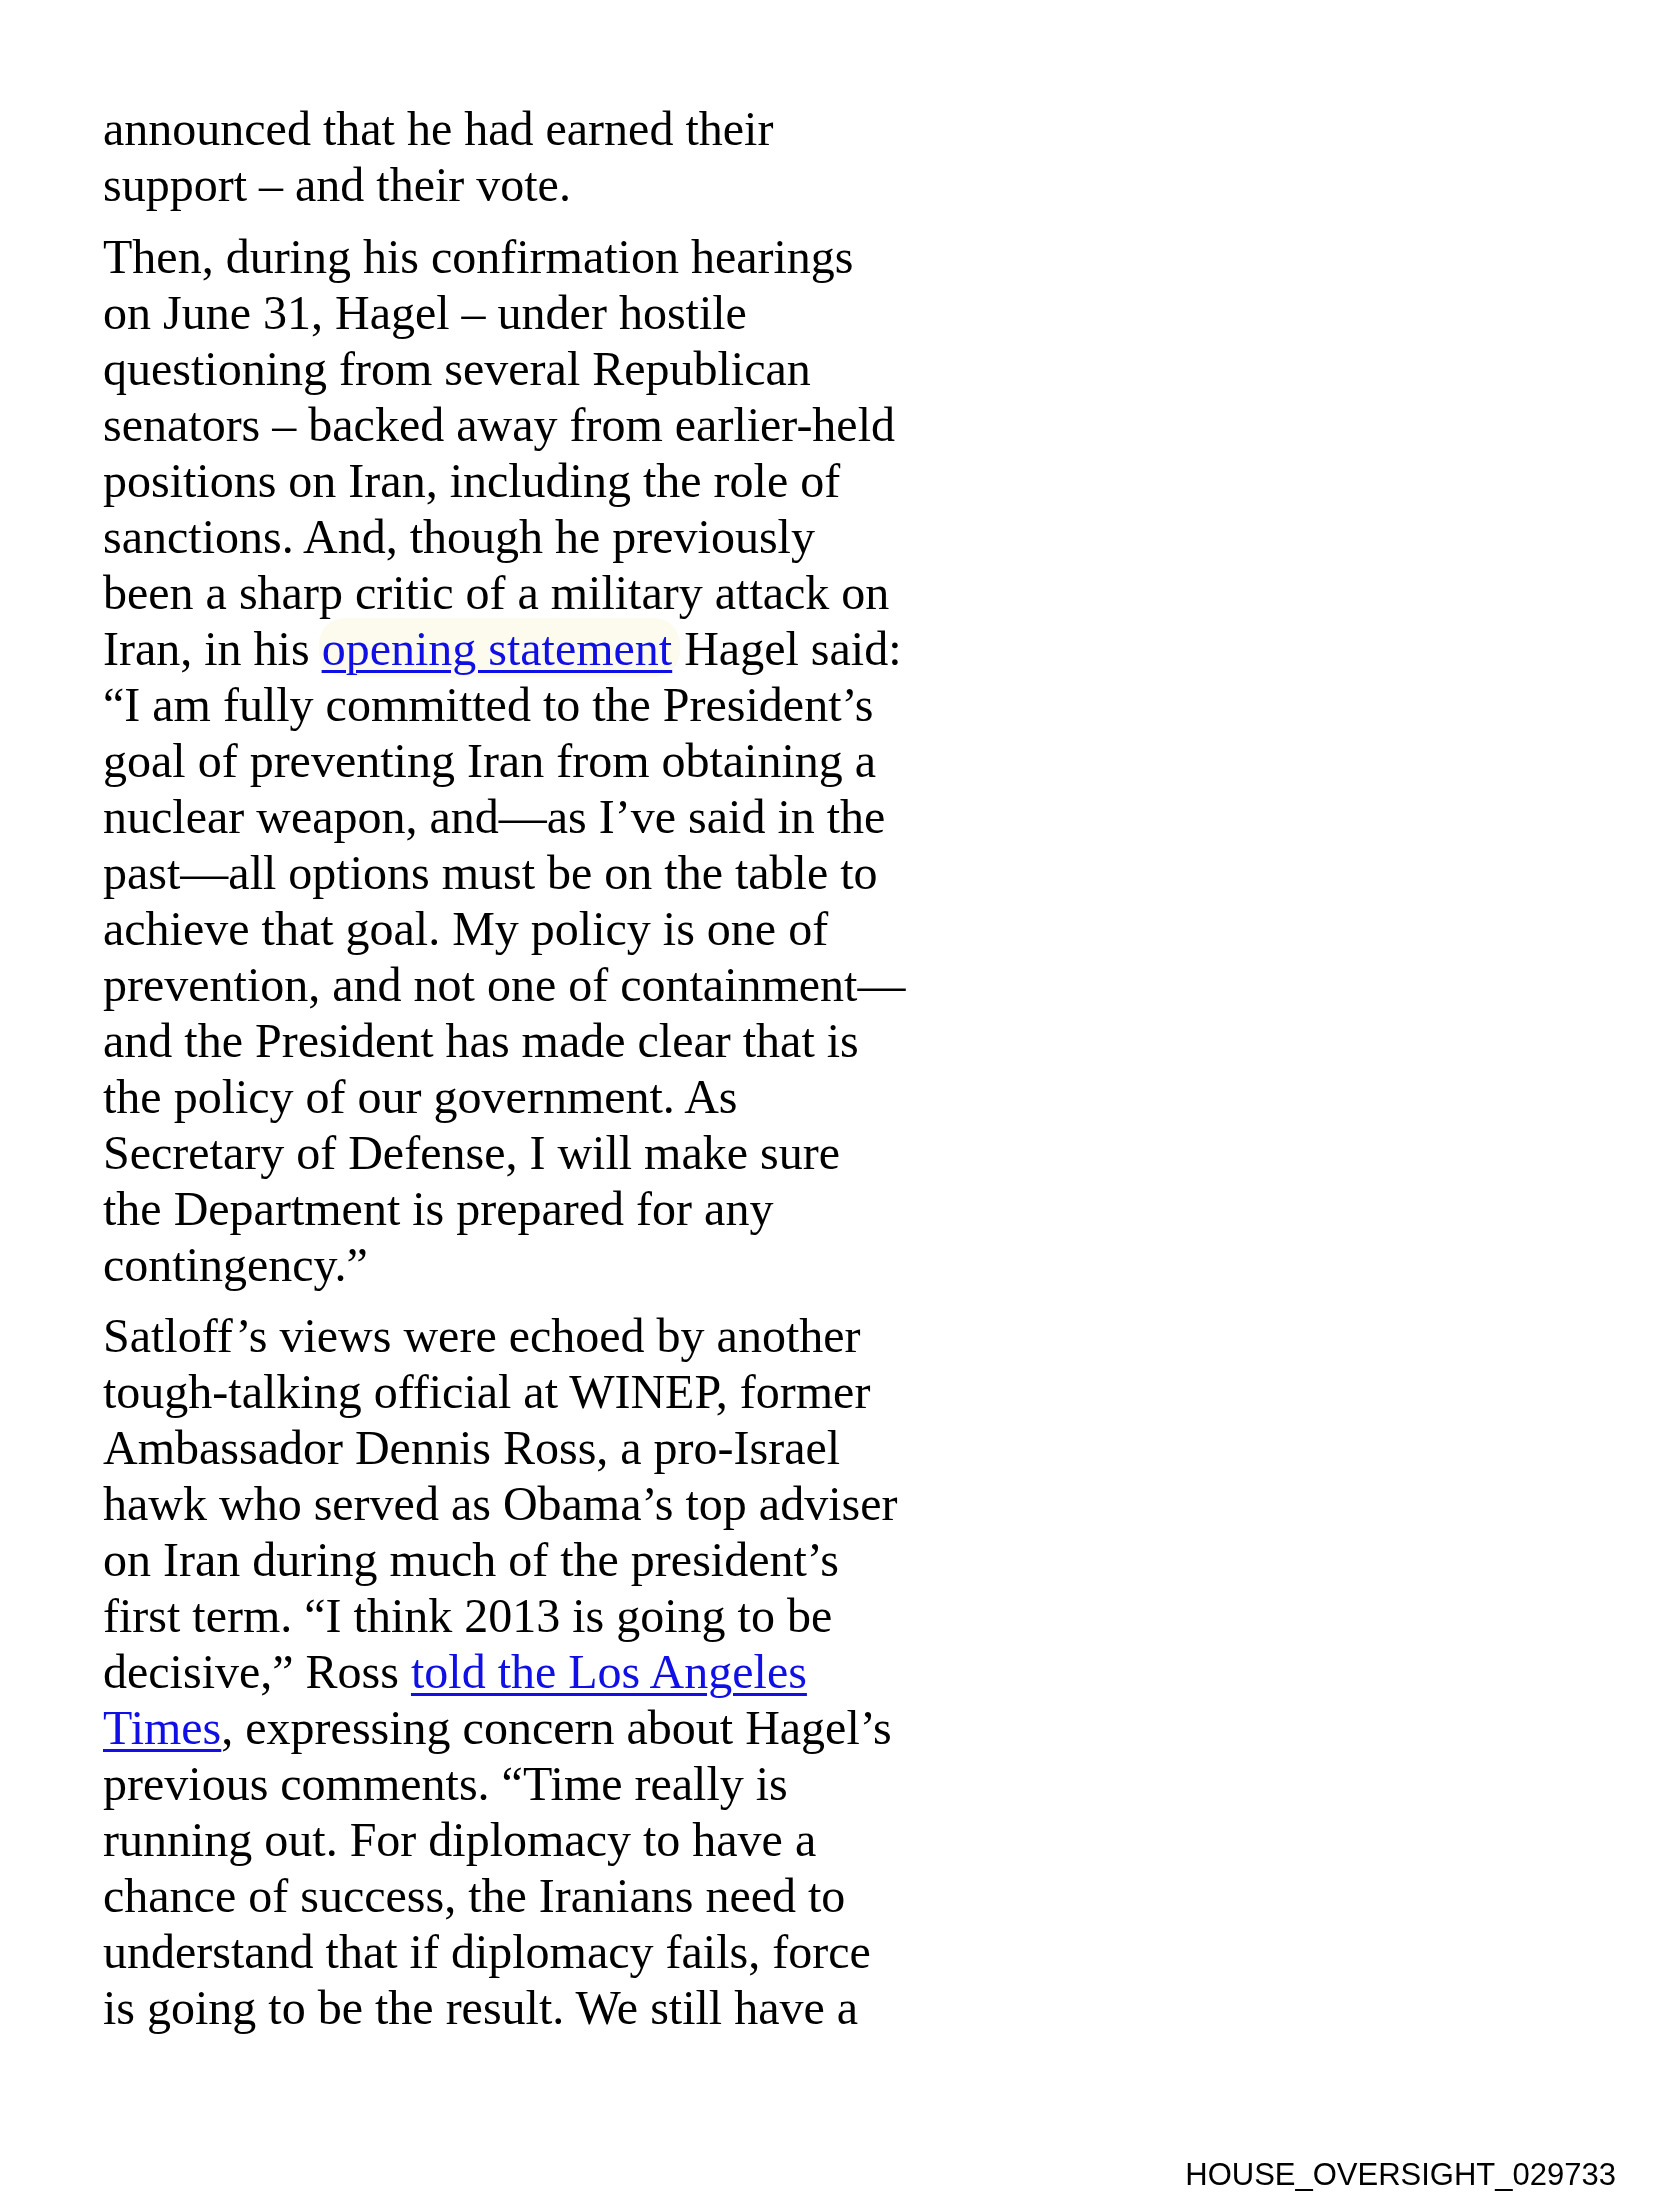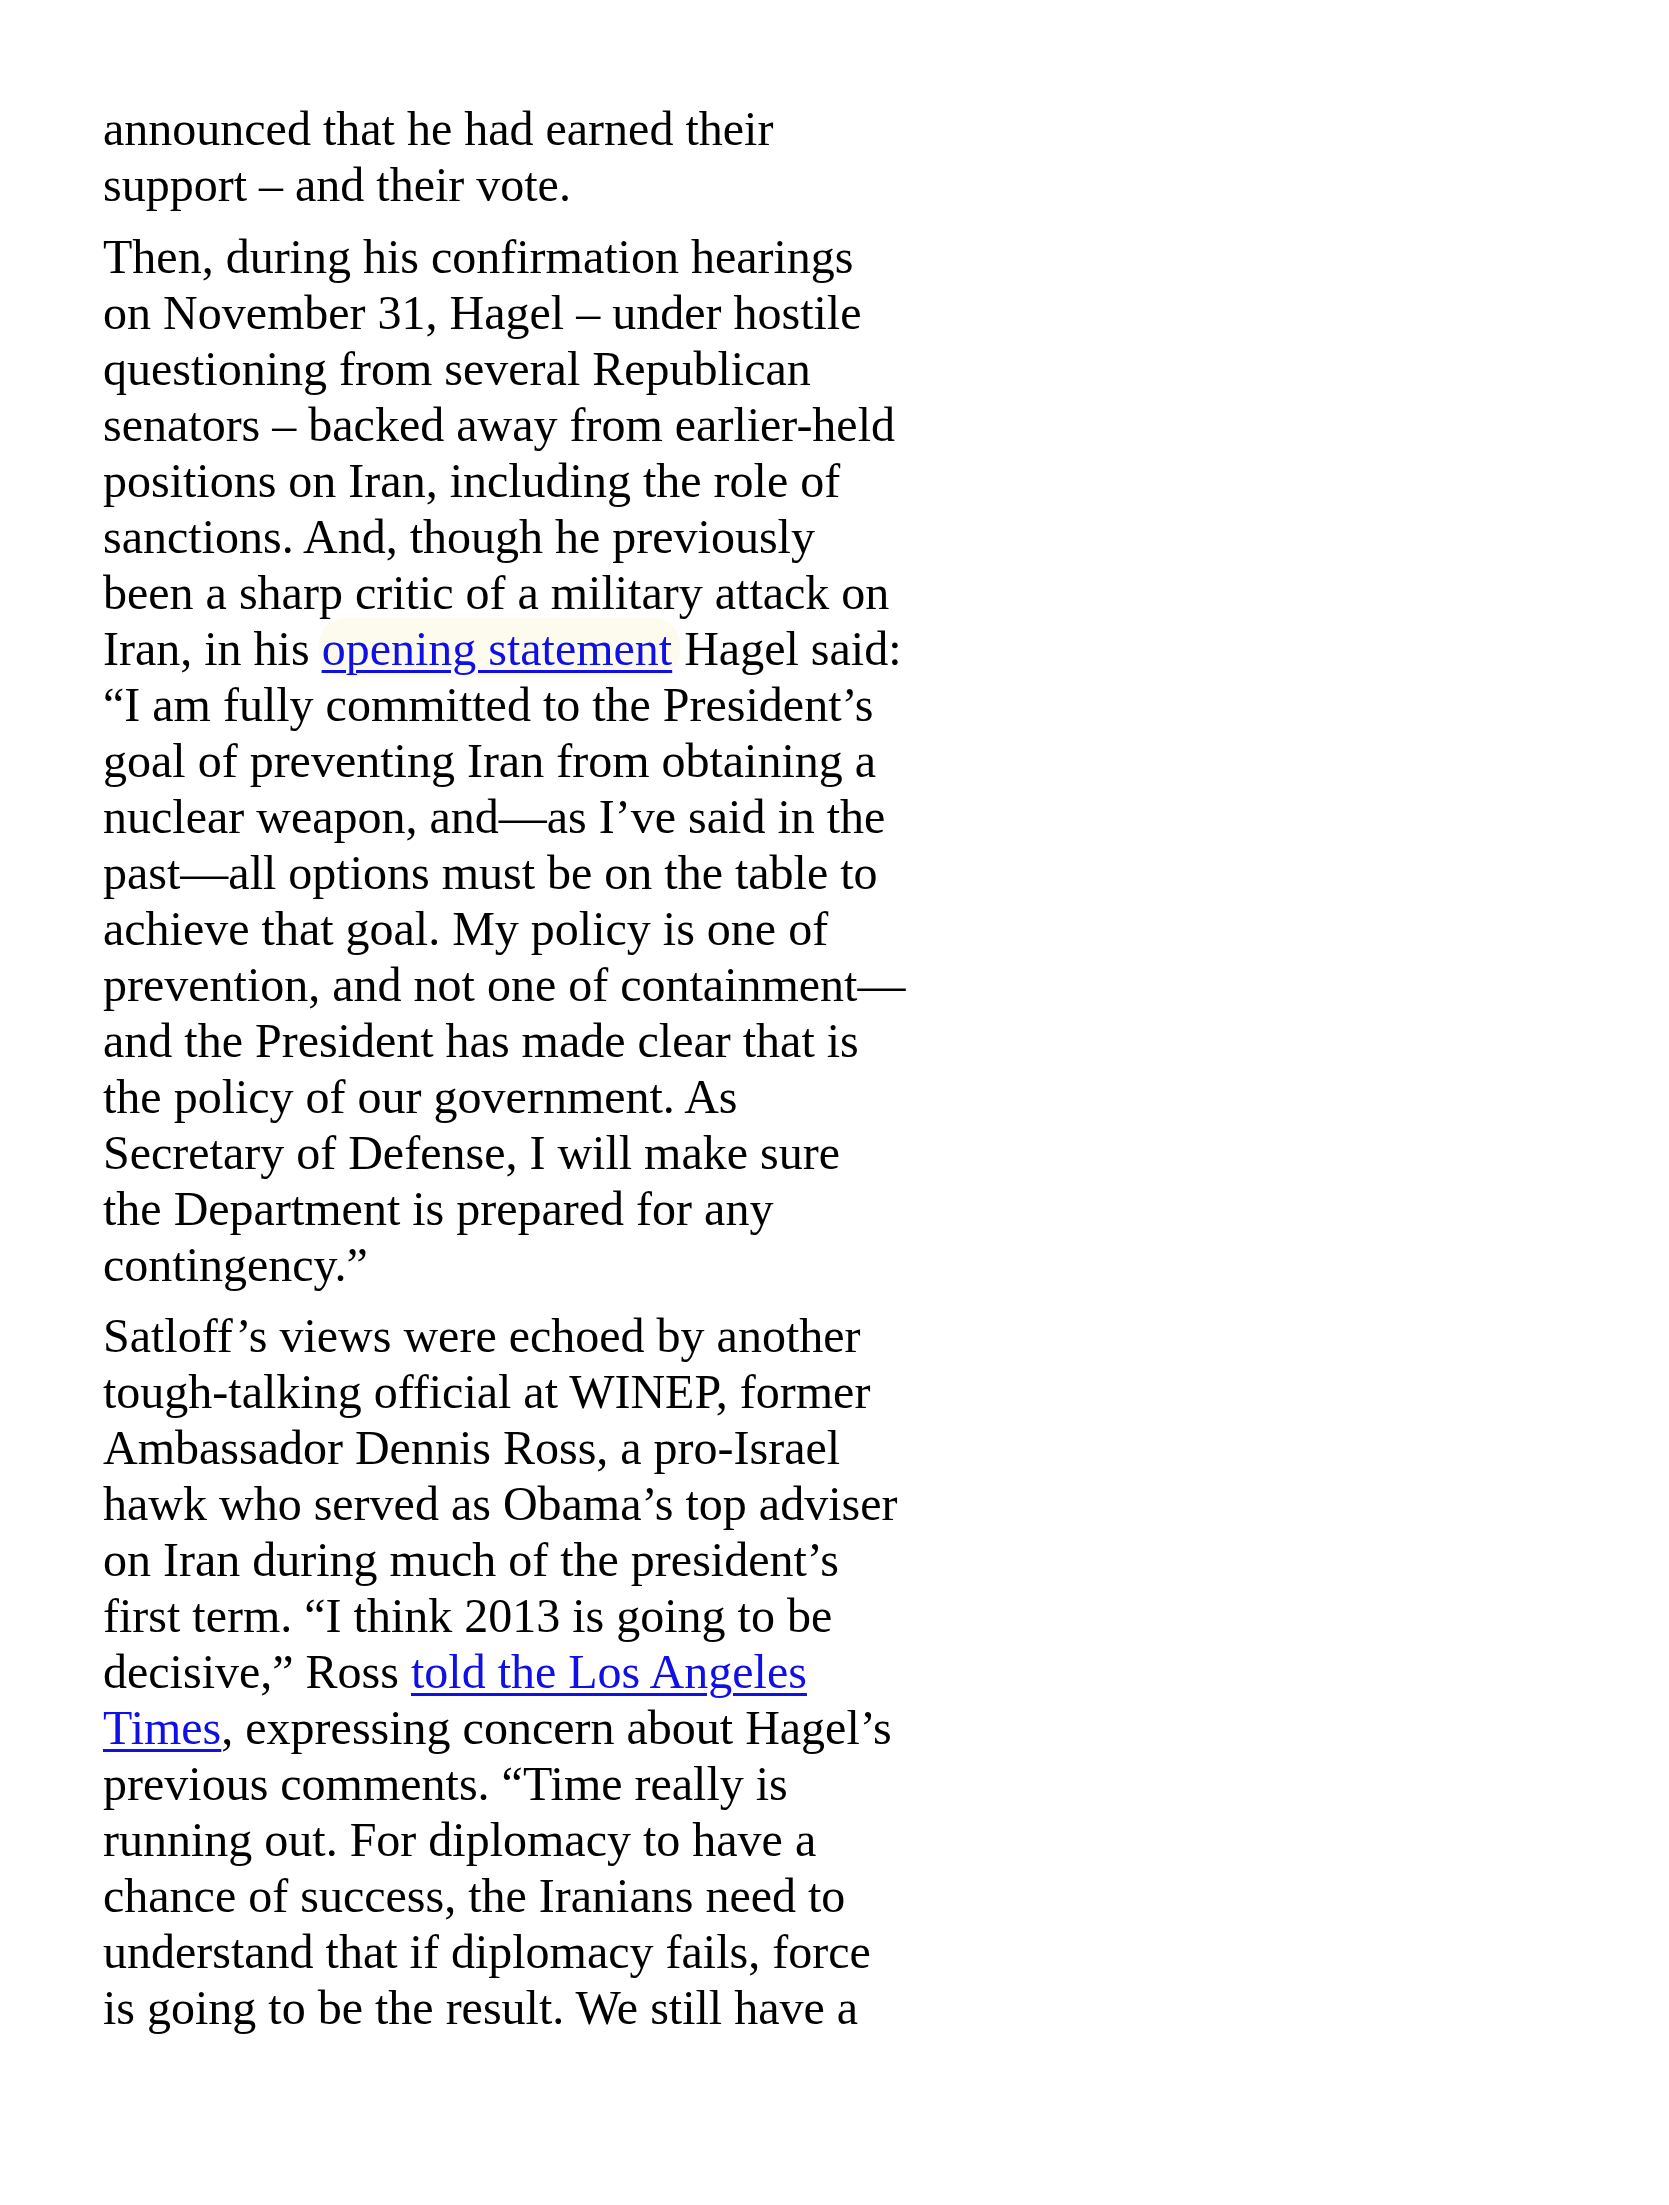--- a/index.html
+++ b/index.html
@@ -53,21 +53,21 @@
   }
 </style>
 </head>
 <body>
 
 <div id="page">
   <main id="text-block">
       <p class="para"><span>announced that he had earned their
 support – and their vote.</span></p>
       <p class="para"><span>Then, during his confirmation hearings
-on November 31, Hagel – under hostile
+on June 31, Hagel – under hostile
 questioning from several Republican
 senators – backed away from earlier-held
 positions on Iran, including the role of
 sanctions. And, though he previously
 been a sharp critic of a military attack on
 Iran, in his </span><a class="doc-link highlight">opening statement</a><span> Hagel said:
 “I am fully committed to the President’s
 goal of preventing Iran from obtaining a
 nuclear weapon, and—as I’ve said in the
 past—all options must be on the table to
@@ -85,14 +85,15 @@
 on Iran during much of the president’s
 first term. “I think 2013 is going to be
 decisive,” Ross </span><a class="doc-link">told the Los Angeles
 Times</a><span>, expressing concern about Hagel’s
 previous comments. “Time really is
 running out. For diplomacy to have a
 chance of success, the Iranians need to
 understand that if diplomacy fails, force
 is going to be the result. We still have a</span></p>
     </main>
+  <div id="bates">HOUSE_OVERSIGHT_029733</div>
 </div>
 
 
 </body></html>

